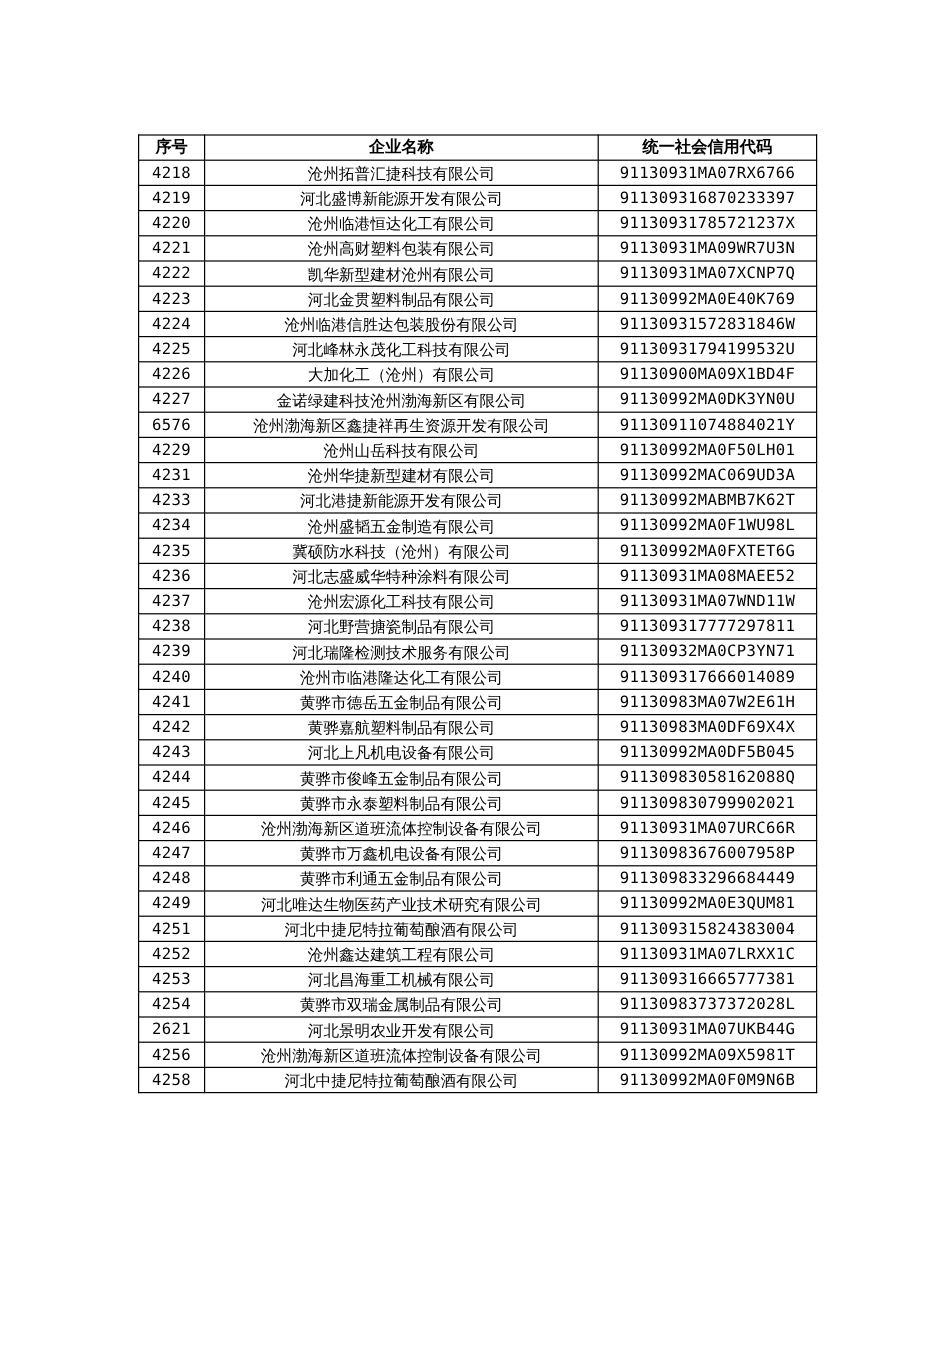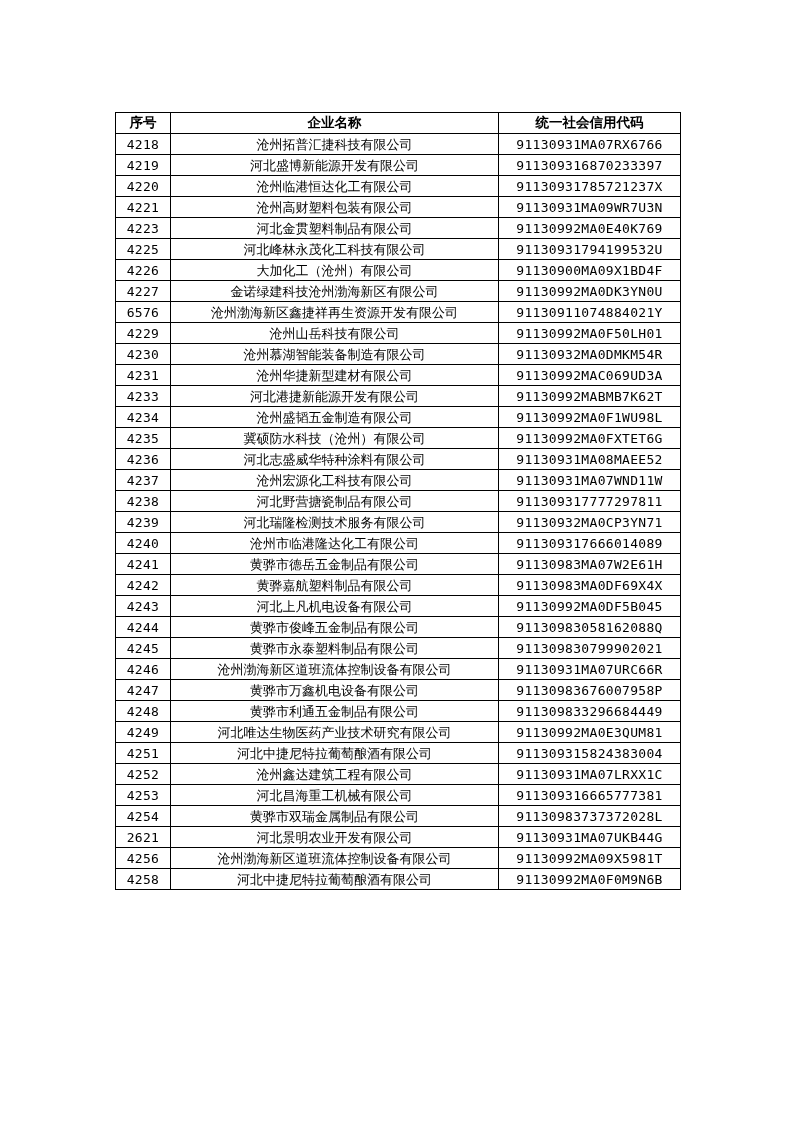--- a/index.html
+++ b/index.html
@@ -82,25 +82,35 @@
           <td class="serial">4220</td>
           <td>沧州临港恒达化工有限公司</td>
           <td class="code">91130931785721237X</td>
         </tr>
         <tr>
           <td class="serial">4221</td>
           <td>沧州高财塑料包装有限公司</td>
           <td class="code">91130931MA09WR7U3N</td>
         </tr>
         <tr>
+          <td class="serial">4222</td>
+          <td>凯华新型建材沧州有限公司</td>
+          <td class="code">91130931MA07XCNP7Q</td>
+        </tr>
+        <tr>
           <td class="serial">4223</td>
           <td>河北金贯塑料制品有限公司</td>
           <td class="code">91130992MA0E40K769</td>
         </tr>
         <tr>
+          <td class="serial">4224</td>
+          <td>沧州临港信胜达包装股份有限公司</td>
+          <td class="code">91130931572831846W</td>
+        </tr>
+        <tr>
           <td class="serial">4225</td>
           <td>河北峰林永茂化工科技有限公司</td>
           <td class="code">91130931794199532U</td>
         </tr>
         <tr>
           <td class="serial">4226</td>
           <td>大加化工（沧州）有限公司</td>
           <td class="code">91130900MA09X1BD4F</td>
         </tr>
         <tr>
@@ -110,25 +120,20 @@
         </tr>
         <tr>
           <td class="serial">6576</td>
           <td>沧州渤海新区鑫捷祥再生资源开发有限公司</td>
           <td class="code">91130911074884021Y</td>
         </tr>
         <tr>
           <td class="serial">4229</td>
           <td>沧州山岳科技有限公司</td>
           <td class="code">91130992MA0F50LH01</td>
-        </tr>
-        <tr>
-          <td class="serial">4230</td>
-          <td>沧州慕湖智能装备制造有限公司</td>
-          <td class="code">91130932MA0DMKM54R</td>
         </tr>
         <tr>
           <td class="serial">4231</td>
           <td>沧州华捷新型建材有限公司</td>
           <td class="code">91130992MAC069UD3A</td>
         </tr>
         <tr>
           <td class="serial">4233</td>
           <td>河北港捷新能源开发有限公司</td>
           <td class="code">91130992MABMB7K62T</td>

